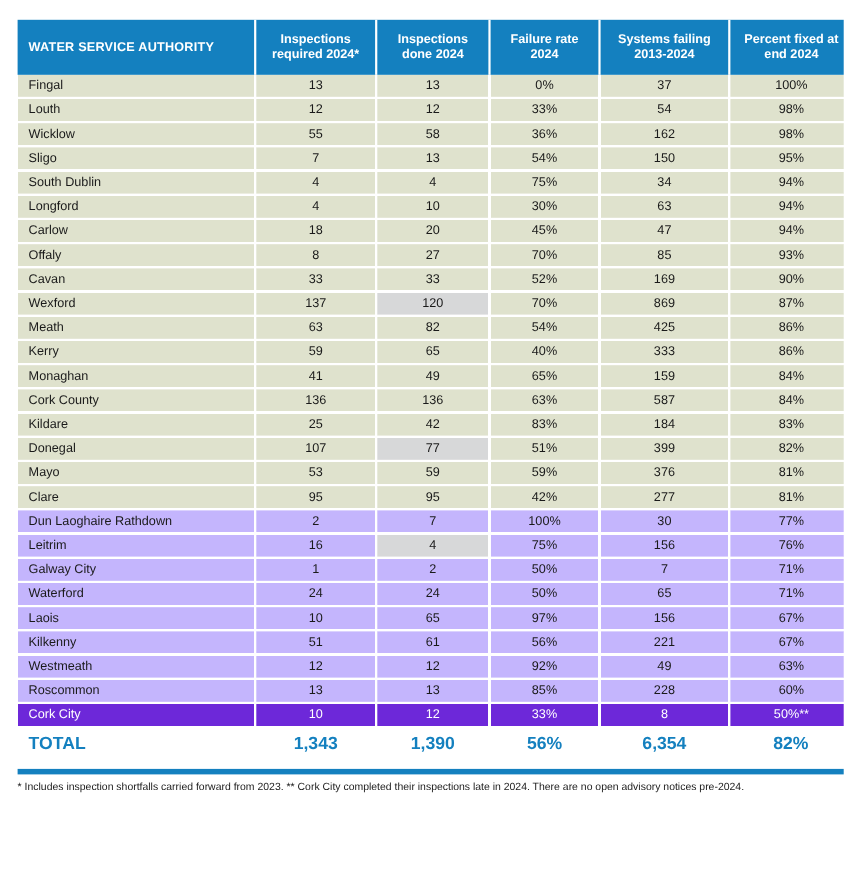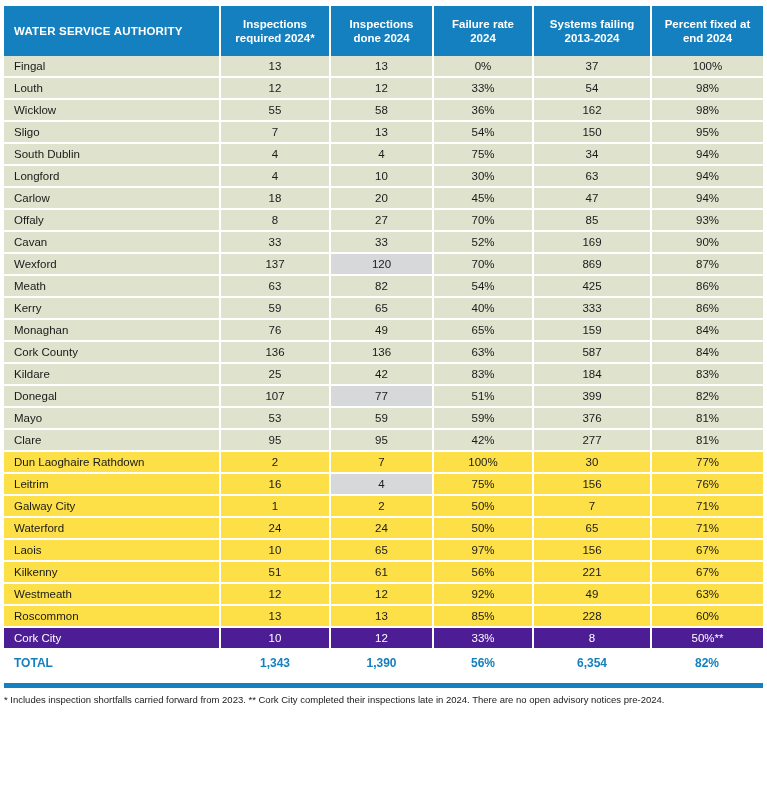--- a/index.html
+++ b/index.html
@@ -9,21 +9,21 @@
   }
   body {
     width: 767px;
     height: 812px;
     font-family: "Liberation Sans", sans-serif;
     color: #1a1a1a;
     overflow: hidden;
   }
   .wrap {
     width: 713px;
-    padding: 0;
+    padding: 12px;
     box-sizing: border-box;
   }
   table.data {
     border-collapse: collapse;
     width: 759px;
     margin: 6px 4px 0 4px;
     table-layout: fixed;
   }
   table.data col.c0 { width: 216px; }
   table.data col.c1 { width: 110px; }
@@ -64,31 +64,31 @@
     overflow: hidden;
   }
   tbody td:last-child { border-right: none; }
   tbody td.name {
     text-align: left;
     padding-left: 10px;
   }
 
   
   tr.band-green td   { background: #dfe2cd; }
-  tr.band-orange td  { background: #fde047; }
-  tr.band-red td     { background: #4c1d95; color: #ffffff; }
+  tr.band-orange td  { background: #c4b5fd; }
+  tr.band-red td     { background: #6d28d9; color: #ffffff; }
 
   td.highlight { background: #d7d8d9 !important; }
   tr.band-orange td.highlight { background: #d7d8d9 !important; }
 
   tr.total td {
     background: #ffffff;
     color: #1480bf;
     font-weight: bold;
-    font-size: 12px;
+    font-size: 16px;
     border-bottom: none;
     border-right: 2px solid #ffffff;
     padding-top: 6px;
     padding-bottom: 6px;
   }
   tr.total td.name { text-align: left; padding-left: 10px; }
 
   .footnote {
     font-size: 9.5px;
     color: #1a1a1a;
@@ -217,21 +217,21 @@
         <tr class="band-green">
           <td class="name">Kerry</td>
           <td class="">59</td>
           <td class="">65</td>
           <td class="">40%</td>
           <td class="">333</td>
           <td class="">86%</td>
         </tr>
         <tr class="band-green">
           <td class="name">Monaghan</td>
-          <td class="">76</td>
+          <td class="">41</td>
           <td class="">49</td>
           <td class="">65%</td>
           <td class="">159</td>
           <td class="">84%</td>
         </tr>
         <tr class="band-green">
           <td class="name">Cork County</td>
           <td class="">136</td>
           <td class="">136</td>
           <td class="">63%</td>

